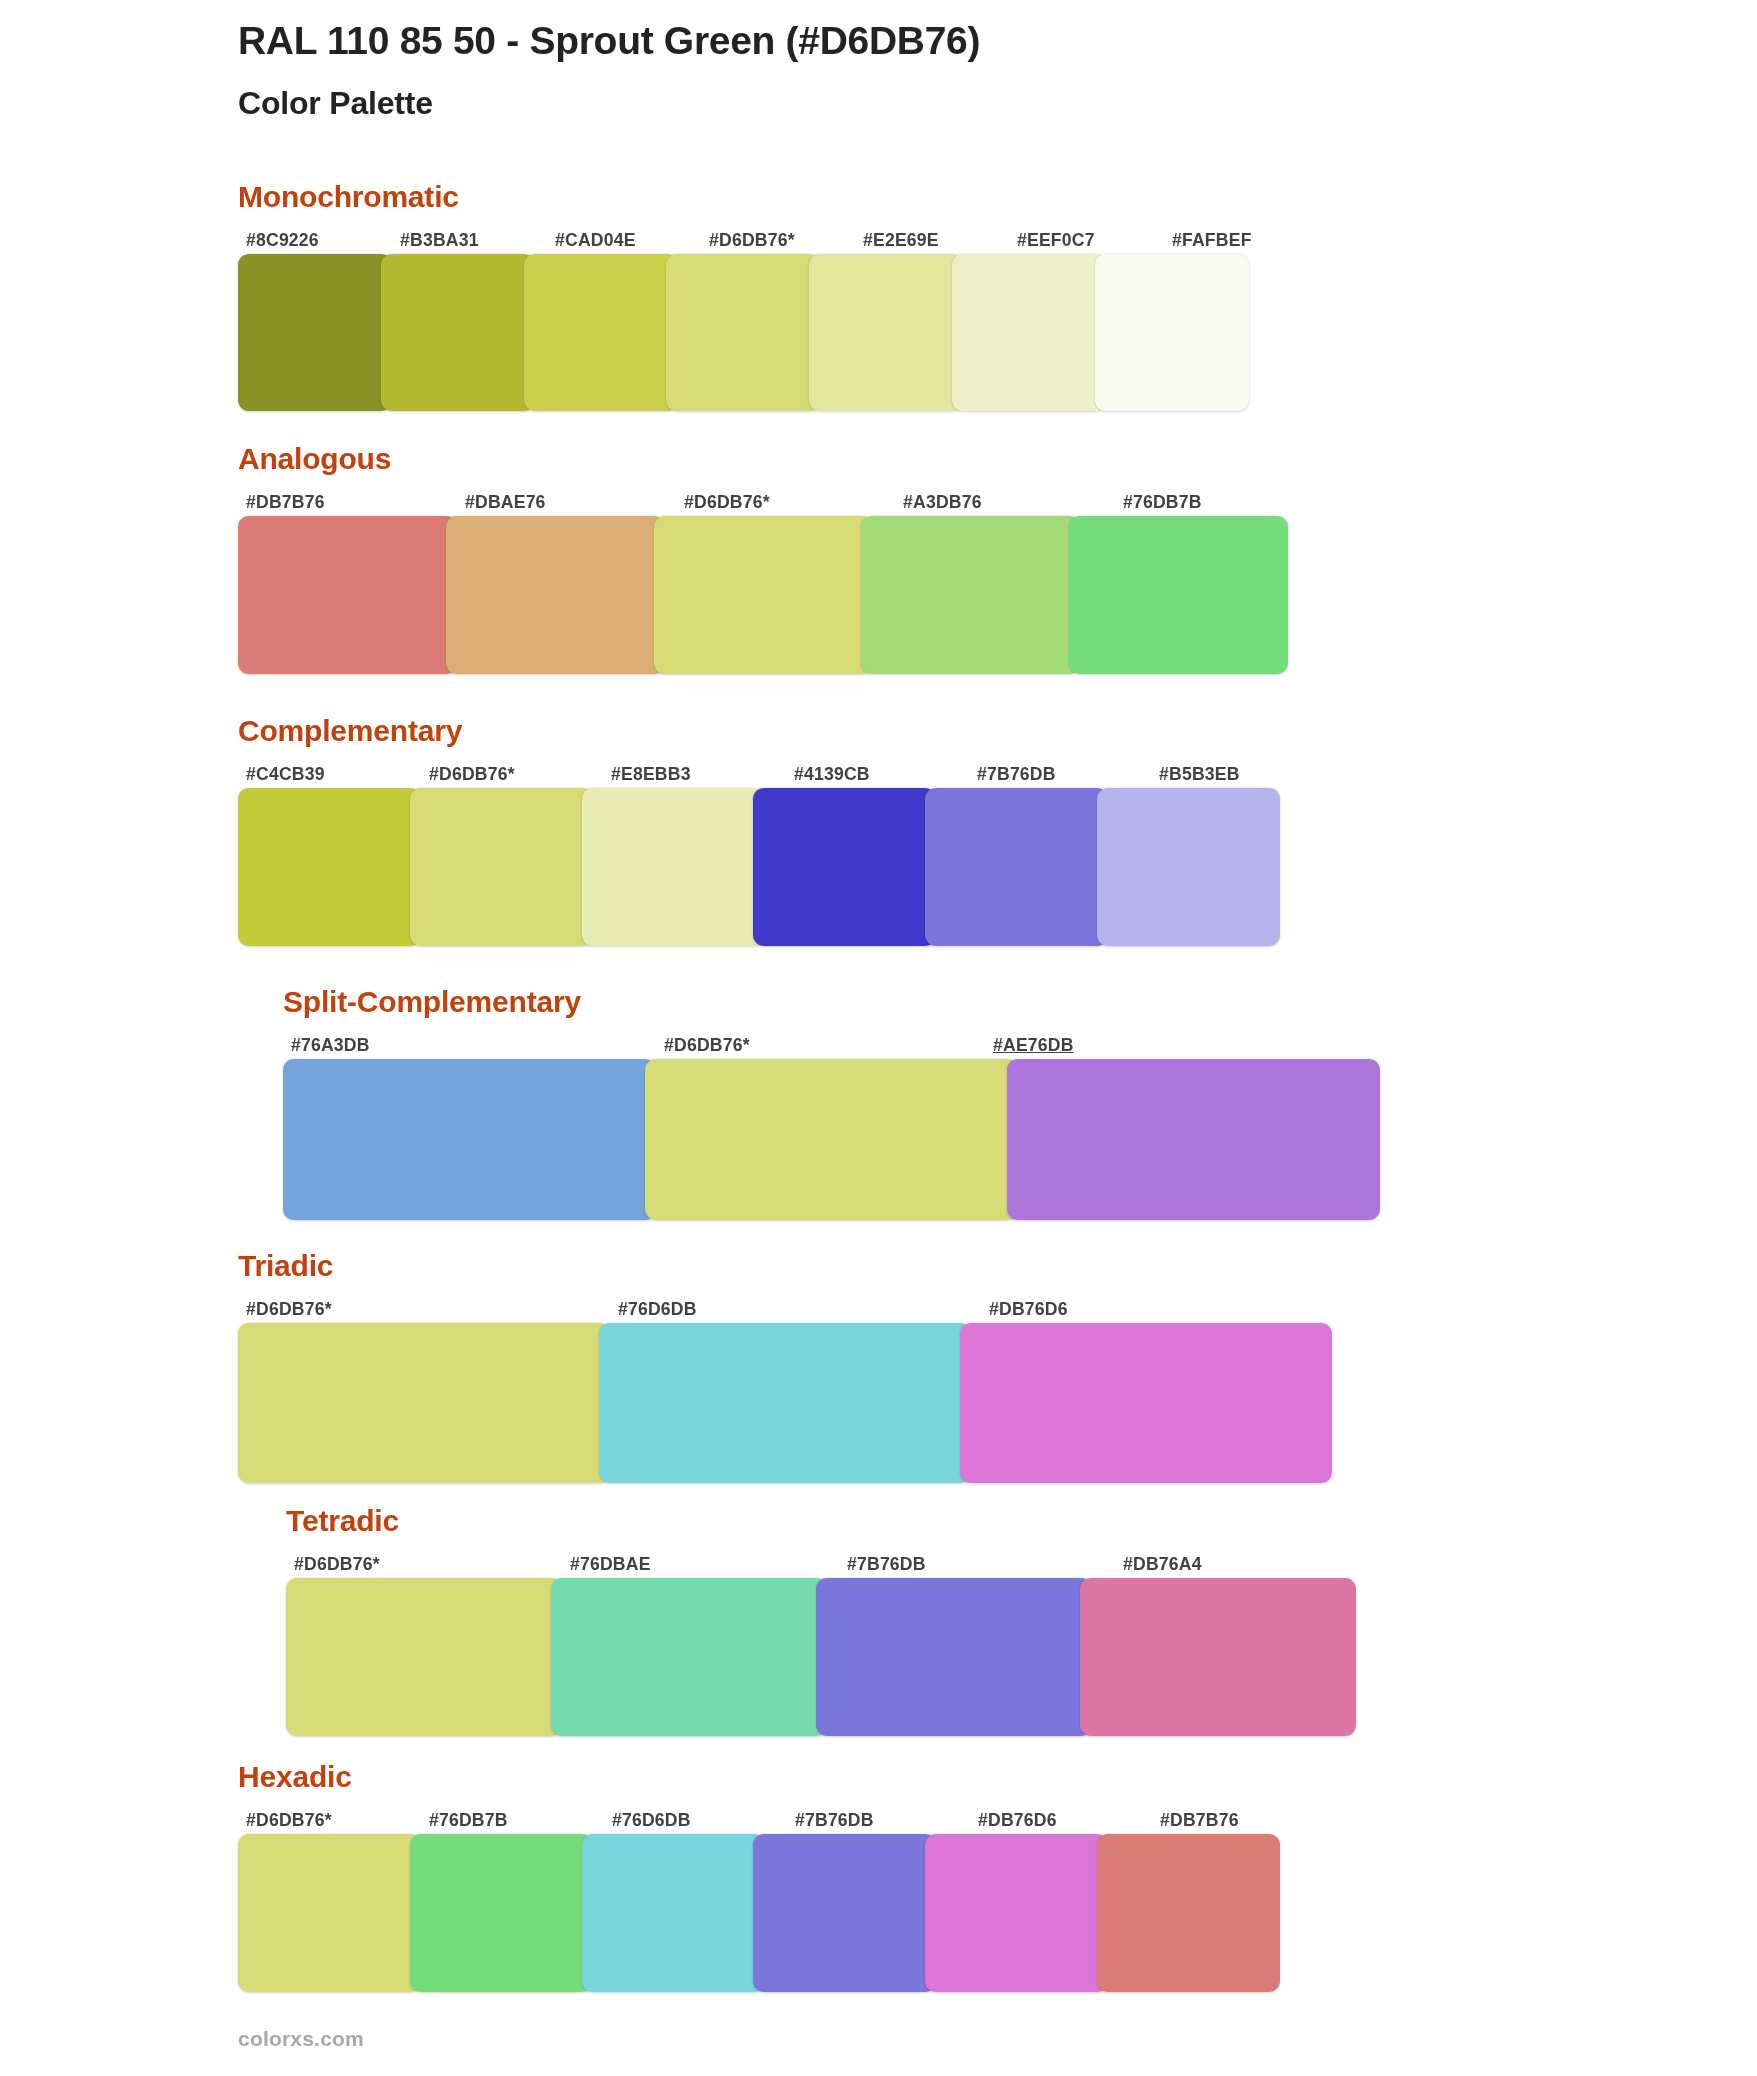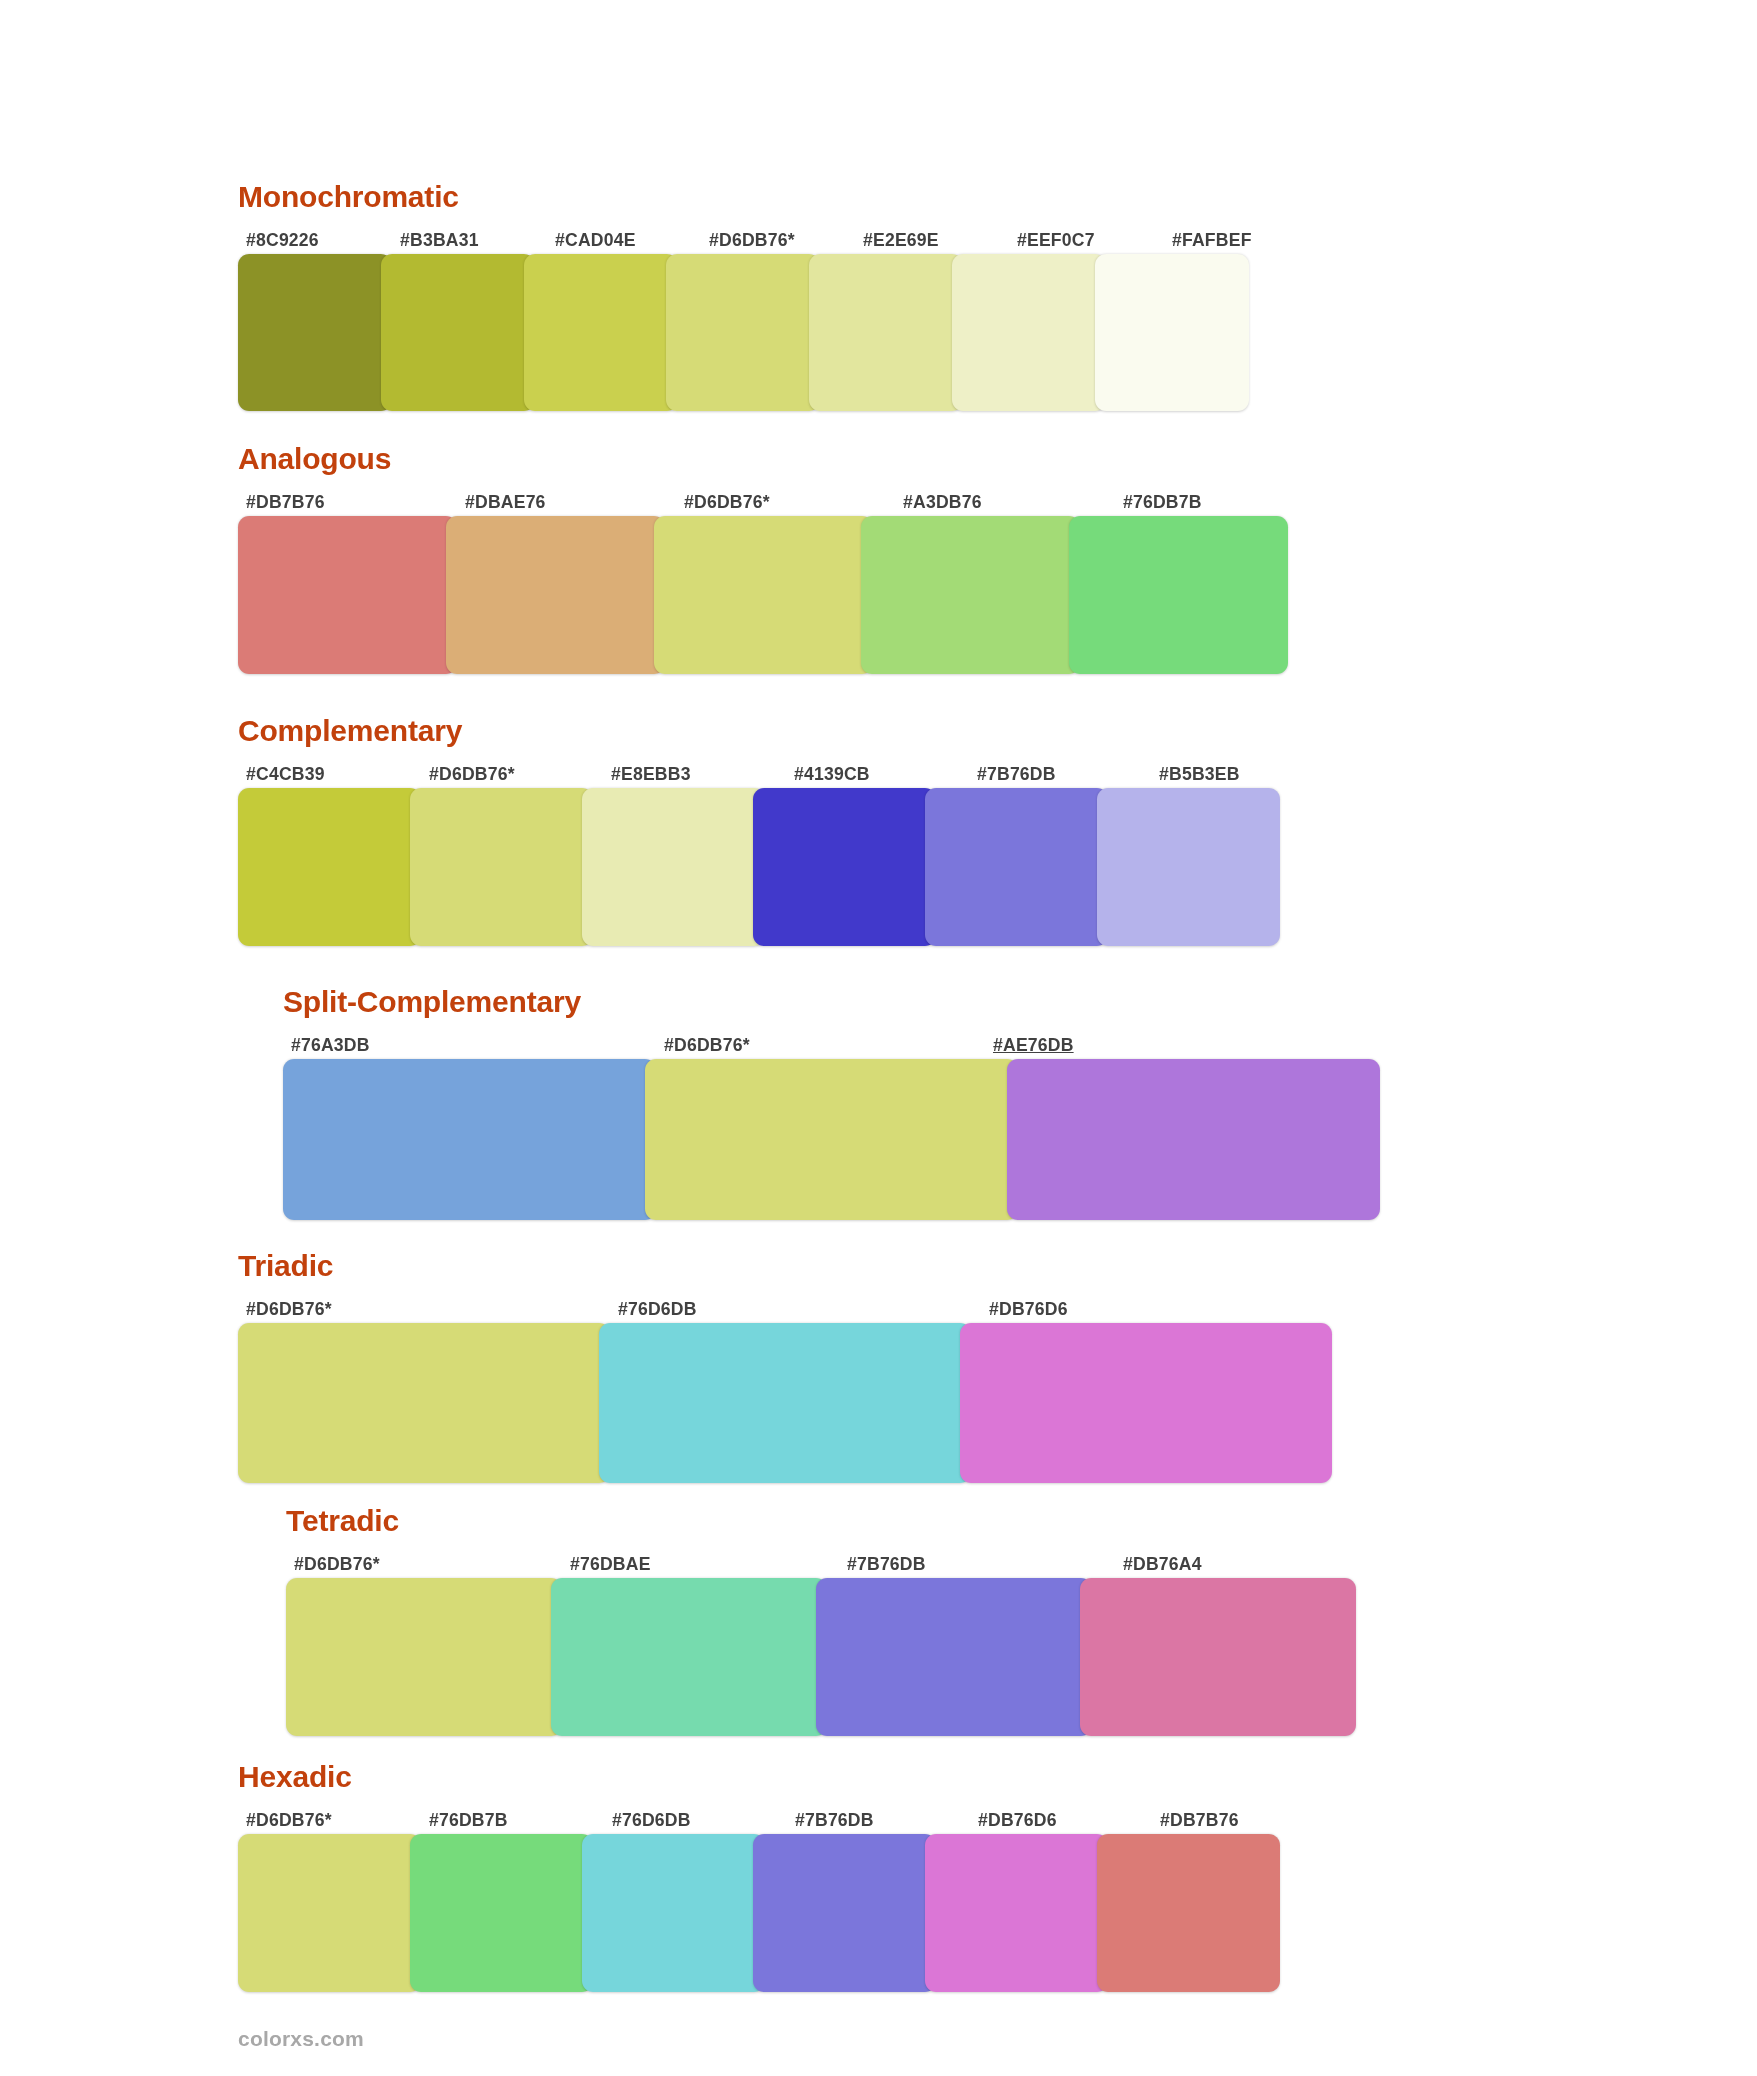--- a/index.html
+++ b/index.html
@@ -114,20 +114,22 @@
     color: #a8a8a8;
     letter-spacing: 0.2px;
   }
 </style>
 </head>
 <body>
 
 <div class="page">
 
   <div class="header">
+    <h1 class="page-title">RAL 110 85 50 - Sprout Green (#D6DB76)</h1>
+    <h2 class="page-subtitle">Color Palette</h2>
   </div>
 
   <div id="sections-host">
       <div class="section sec-mono" style="width: 1080px;">
         <div class="section-title">Monochromatic</div>
         <div class="swatch-labels">
           <div class="swatch-label" style="left: 0px;">#8C9226</div>
           <div class="swatch-label" style="left: 154px;">#B3BA31</div>
           <div class="swatch-label" style="left: 309px;">#CAD04E</div>
           <div class="swatch-label" style="left: 463px;">#D6DB76*</div>

